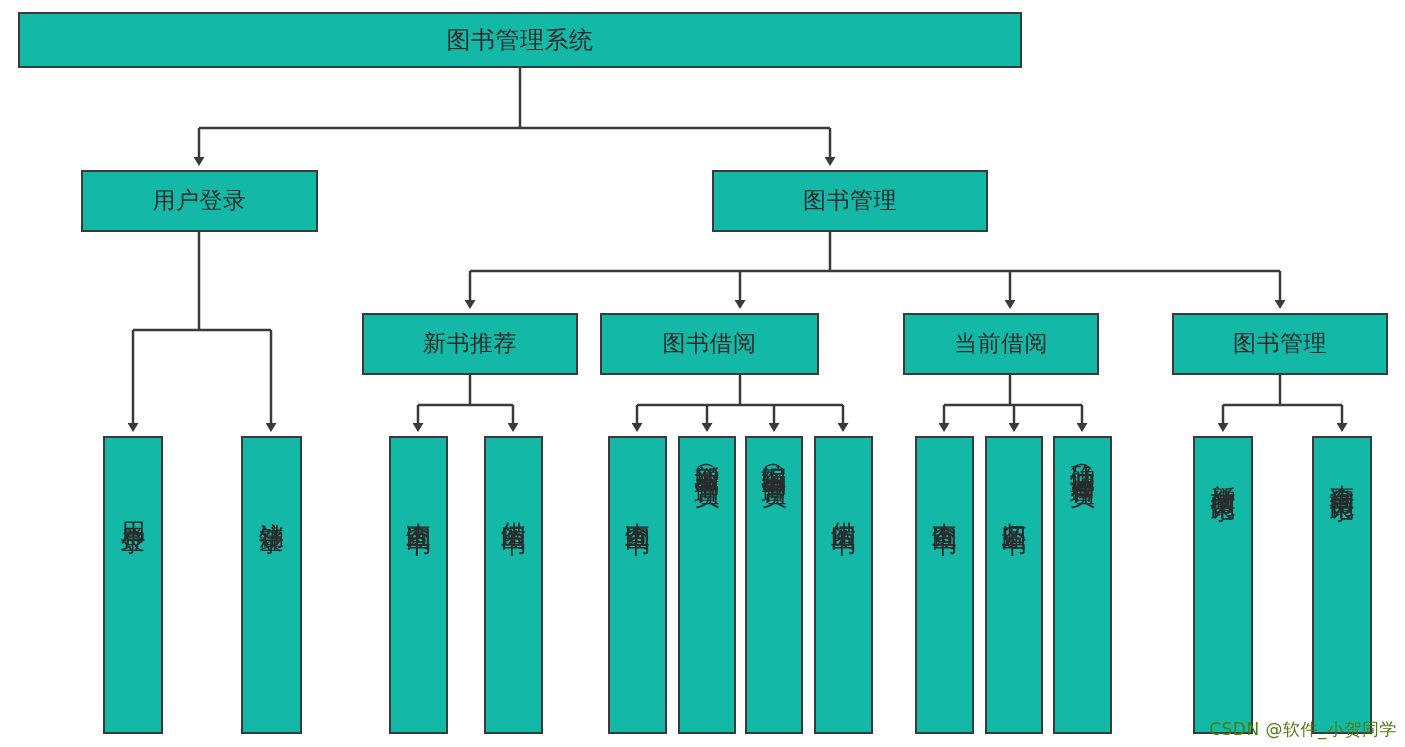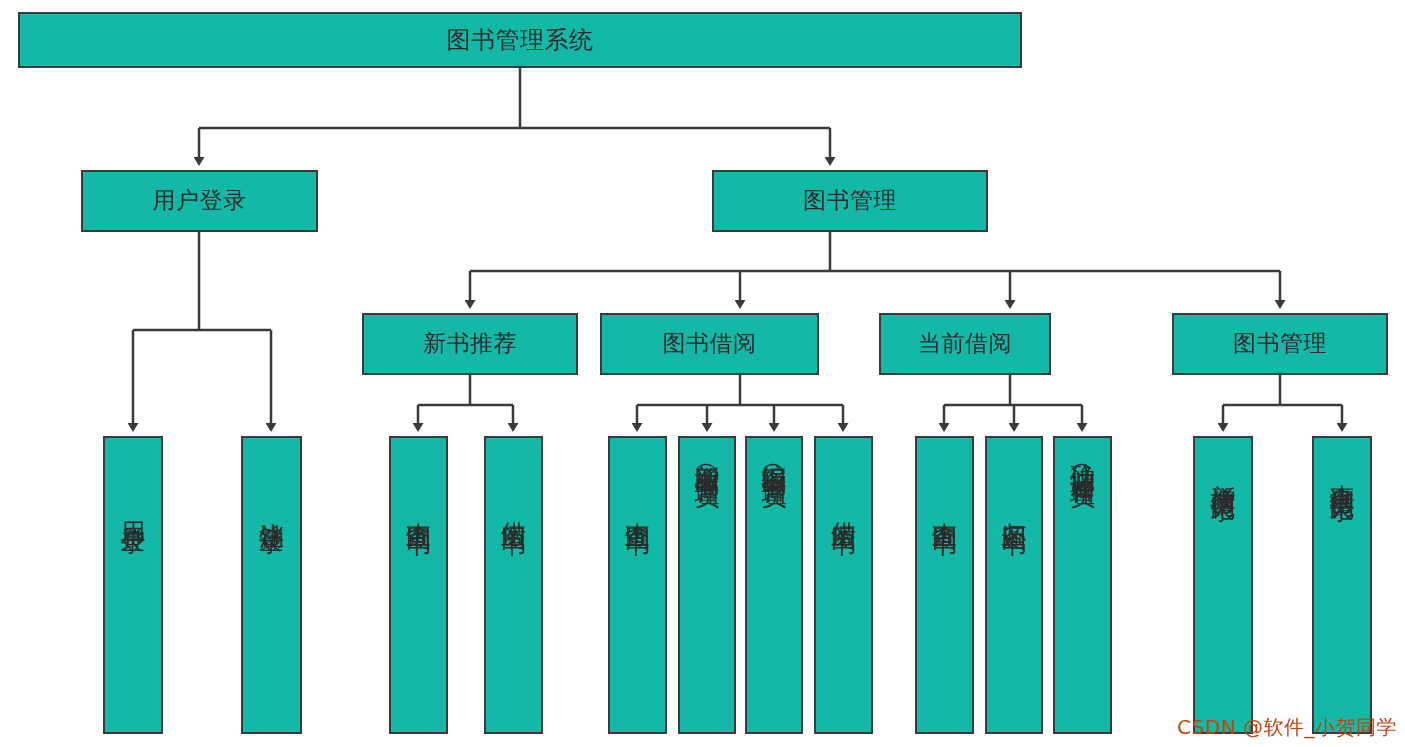--- a/index.html
+++ b/index.html
@@ -61,22 +61,22 @@
     text-orientation: upright;
     font-size: 25px;
     line-height: 1.0;
     letter-spacing: 3px;
     white-space: nowrap;
   }
   .watermark {
     position: absolute;
     right: 8px;
     bottom: 6px;
-    font-size: 20px;
-    color: #c2410c;
+    font-size: 17px;
+    color: #4d7c0f;
     letter-spacing: 0.5px;
     z-index: 3;
     white-space: nowrap;
     font-family: "DejaVu Sans", "Liberation Sans", sans-serif;
   }
 </style>
 </head>
 <body>
 
 <div id="canvas">
@@ -141,21 +141,21 @@
   <div class="node horiz" style="left:712px; top:170px; width:276px; height:62px;">
     <span class="label">图书管理</span>
   </div>
 
   <div class="node horiz" style="left:362px; top:313px; width:216px; height:62px;">
     <span class="label">新书推荐</span>
   </div>
   <div class="node horiz" style="left:600px; top:313px; width:219px; height:62px;">
     <span class="label">图书借阅</span>
   </div>
-  <div class="node horiz" style="left:879px; top:313px; width:172px; height:62px;">
+  <div class="node horiz" style="left:903px; top:313px; width:196px; height:62px;">
     <span class="label">当前借阅</span>
   </div>
   <div class="node horiz" style="left:1172px; top:313px; width:216px; height:62px;">
     <span class="label">图书管理</span>
   </div>
 
   <div class="node vert" style="left:103px; top:436px; width:60px; height:298px; padding-top:64px;">
     <span class="label">用户登录</span>
   </div>
   <div class="node vert" style="left:241px; top:436px; width:61px; height:298px; padding-top:64px;">

